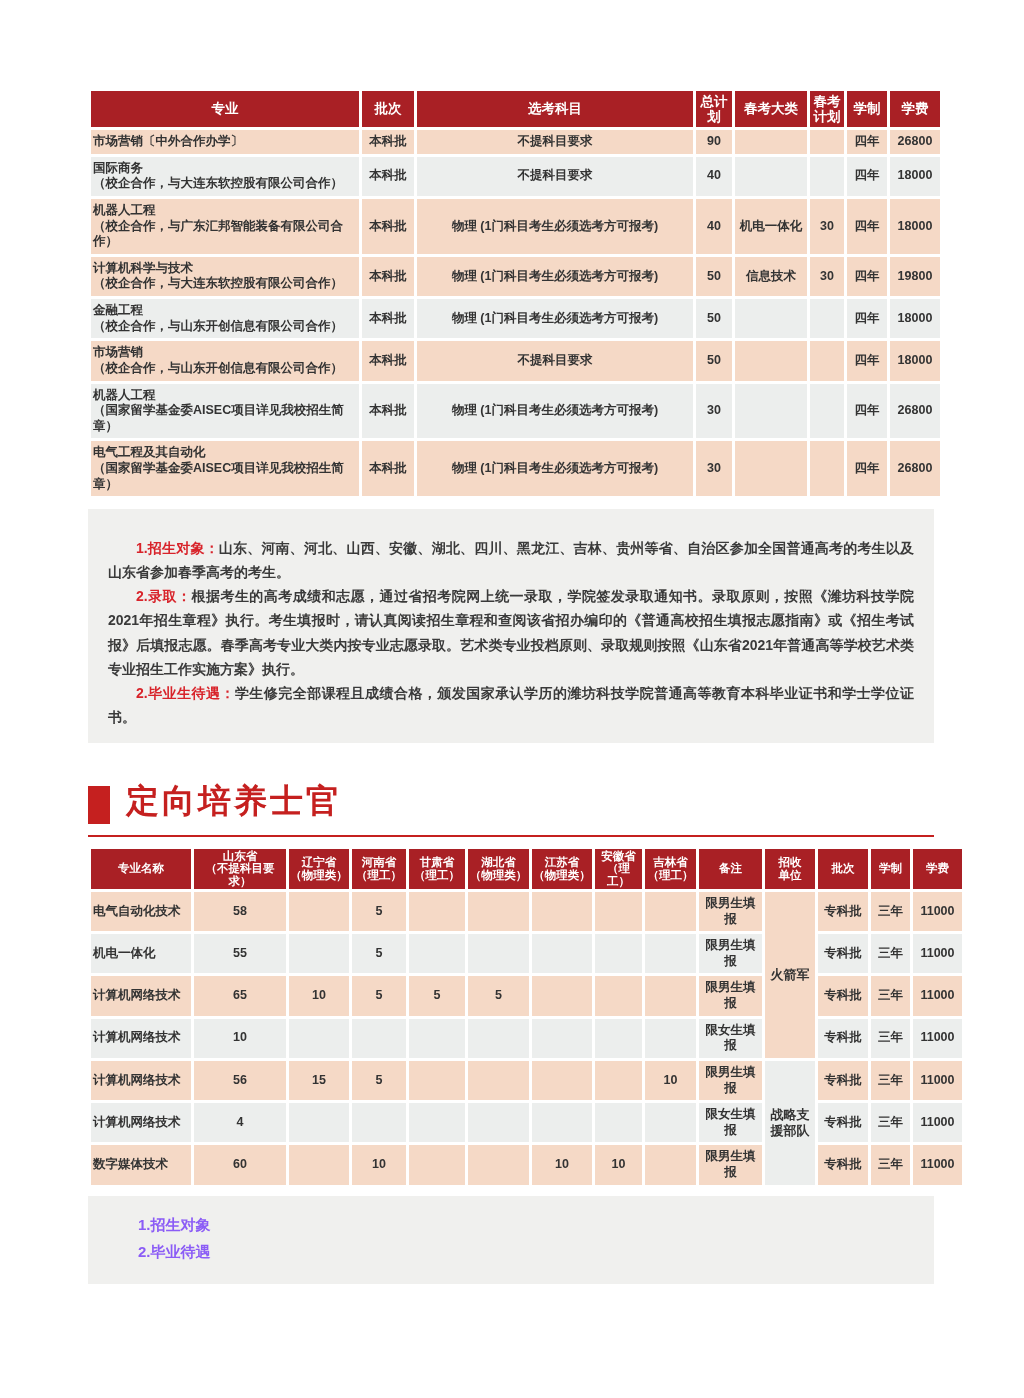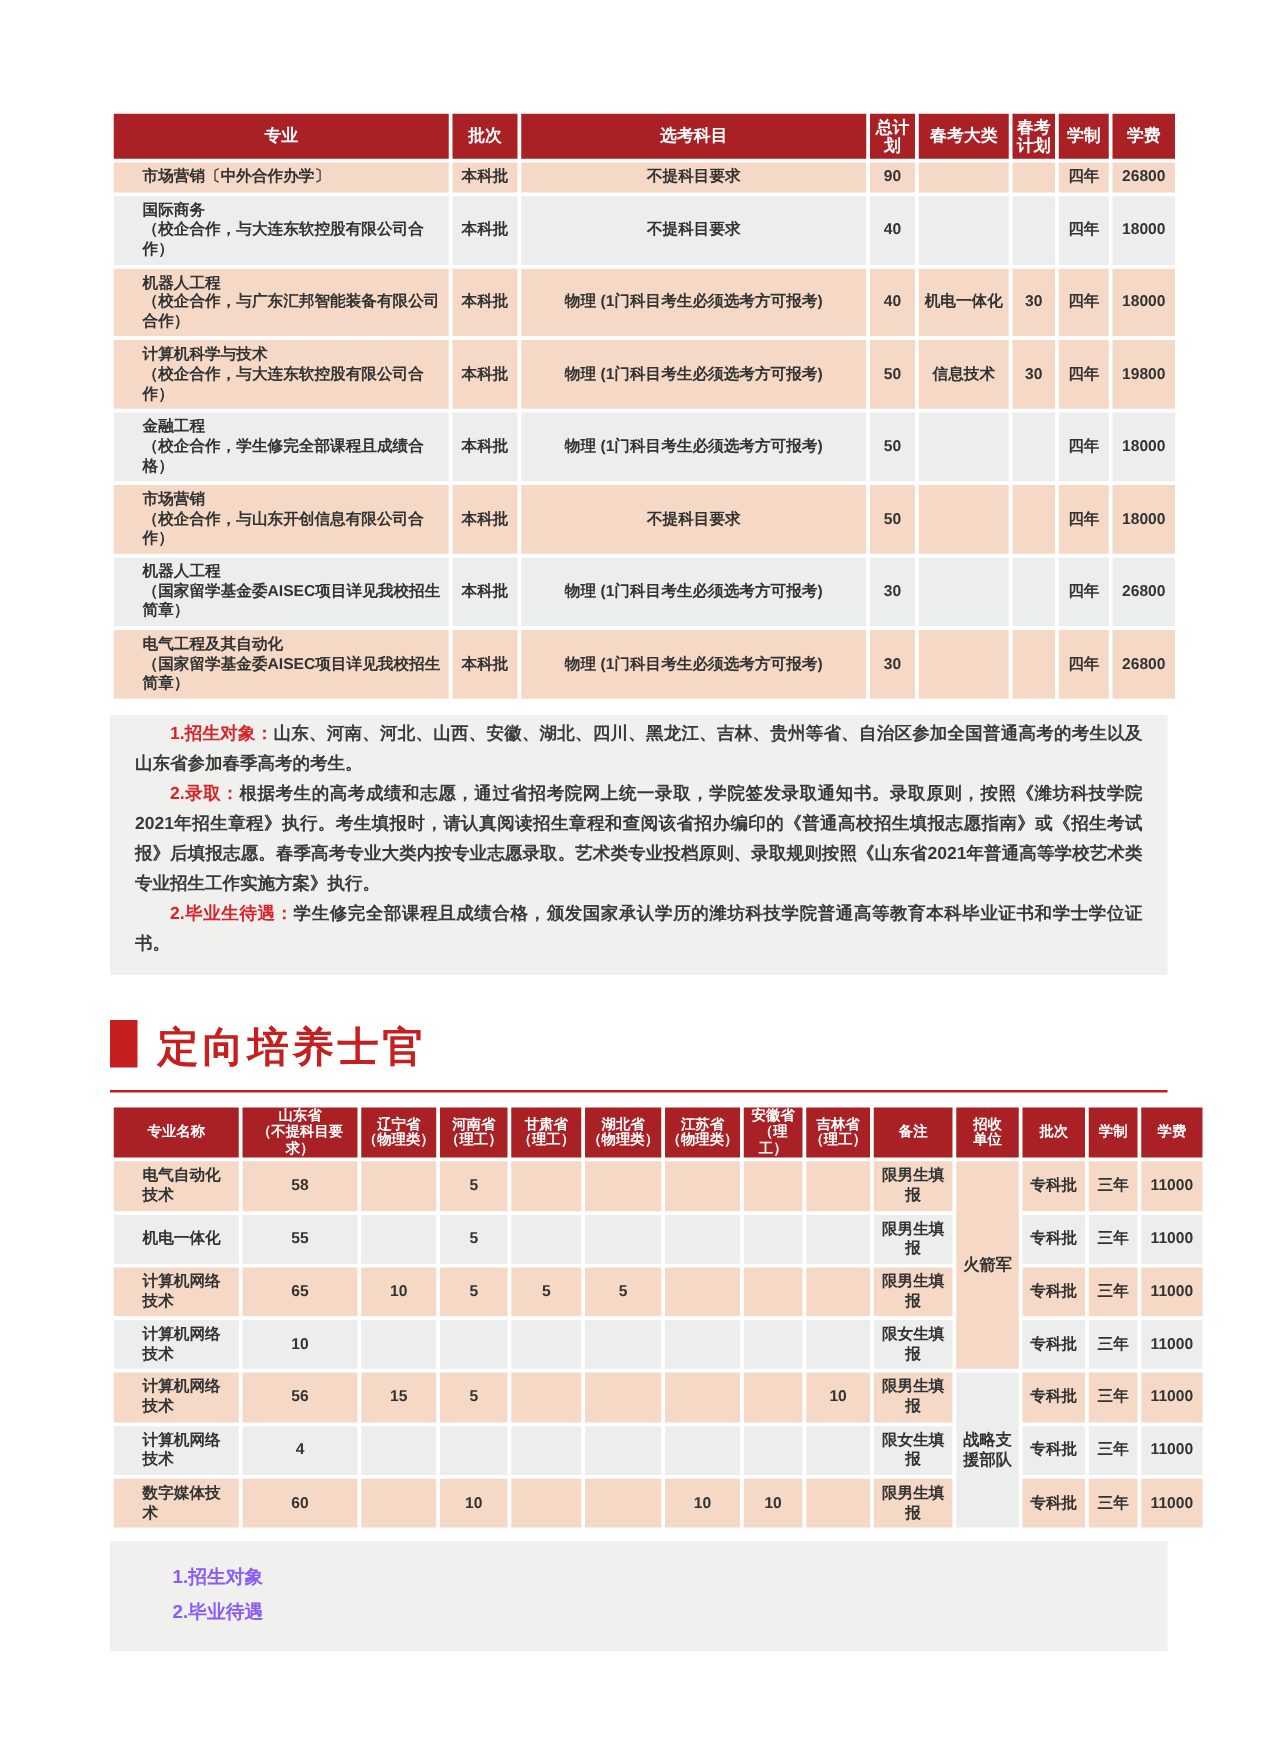--- a/index.html
+++ b/index.html
@@ -9,39 +9,39 @@
 
   
   table{width:100%;table-layout:fixed;border-collapse:separate;border-spacing:3px}
   th{background:#a92025;color:#fff;font-weight:bold;text-align:center;vertical-align:middle;
      white-space:pre-line;line-height:1.12;padding:0 1px}
   td{font-weight:bold;color:#333;text-align:center;vertical-align:middle;
      white-space:pre-line;line-height:1.25;padding:4px 3px;font-size:12.5px}
   .t1 th{font-size:13.5px;height:36px}
   .t2 th{font-size:11.5px;height:40px}
   .t2 td{font-size:12.5px;height:29px}
-  td.major{text-align:left;padding-left:23px;font-size:12.5px}
+  td.major{text-align:left;padding-left:2px;font-size:12.5px}
   tr.peach td{background:#f5d9c6}
   tr.gray td{background:#eceeed}
   td.unit{font-size:13px}
   td.unit-rocket{background:#f5d9c6 !important}
   td.unit-strategic{background:#eceeed !important}
 
   
-  .panel{background:#f0f0ee;margin-top:10px;padding:2px 20px 14px 20px;
+  .panel{background:#f0f0ee;margin-top:10px;padding:27px 20px 14px 20px;
          font-size:14px;font-weight:bold;color:#3a3a3a;line-height:1.72;text-align:justify}
   .panel p{text-indent:2em}
   .rlbl{color:#d8232a}
 
   .panel2{margin-top:8px;padding:15px 20px 18px 20px;font-size:15px;line-height:1.83}
   .panel2 .h{color:#8b5cf6;text-indent:2em}
   .panel2 .body{text-indent:2em}
 
   
-  .sec-head{margin-top:36px;display:flex;align-items:flex-start}
+  .sec-head{margin-top:36px;display:flex;align-items:flex-end}
   .sq{width:22px;height:38px;background:#c5201f;margin-right:16px;flex:none}
   .sec-title{font-size:33px;font-weight:bold;color:#c5201f;letter-spacing:3px;
              font-family:"Liberation Sans","DejaVu Sans",sans-serif}
   .redline{height:2px;background:#c5201f;margin-top:11px;margin-bottom:9px}
 
   .t2-wrap{margin-top:0}
 </style>
 </head>
 <body>
 
@@ -111,21 +111,21 @@
           <td>本科批</td>
           <td>物理 (1门科目考生必须选考方可报考)</td>
           <td>50</td>
           <td>信息技术</td>
           <td>30</td>
           <td>四年</td>
           <td>19800</td>
         </tr>
         <tr class="gray">
           <td class="major">金融工程
-（校企合作，学生修完全部课程且成绩合格）</td>
+（校企合作，与山东开创信息有限公司合作）</td>
           <td>本科批</td>
           <td>物理 (1门科目考生必须选考方可报考)</td>
           <td>50</td>
           <td></td>
           <td></td>
           <td>四年</td>
           <td>18000</td>
         </tr>
         <tr class="peach">
           <td class="major">市场营销

